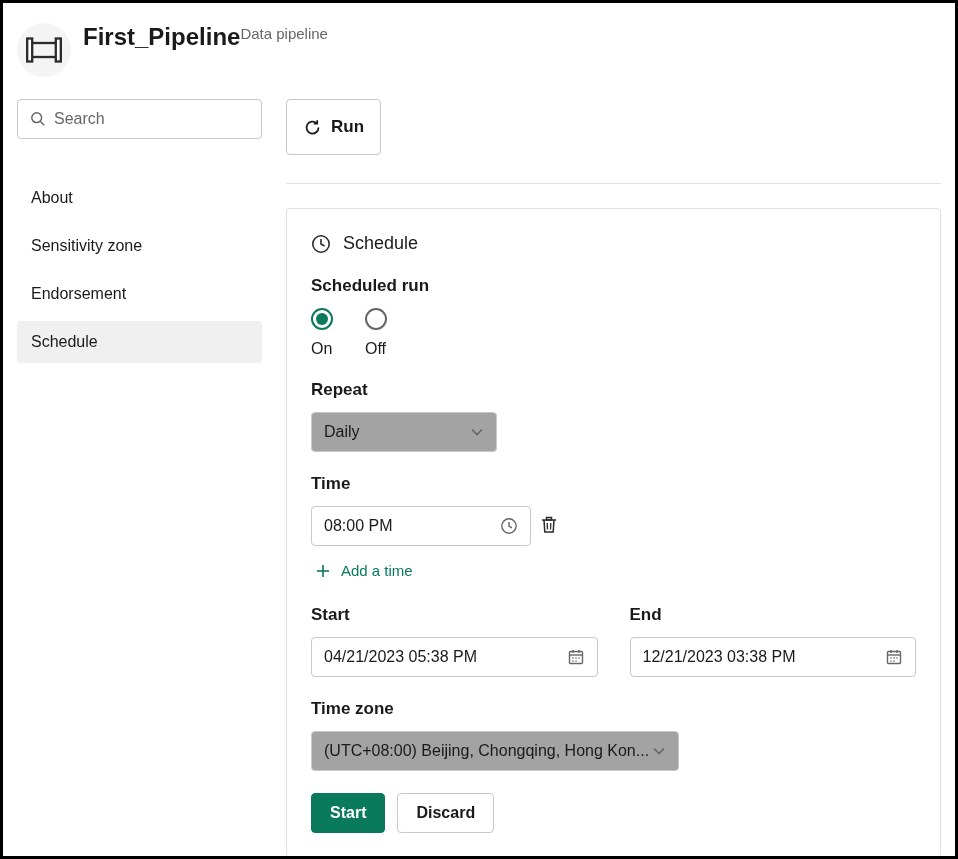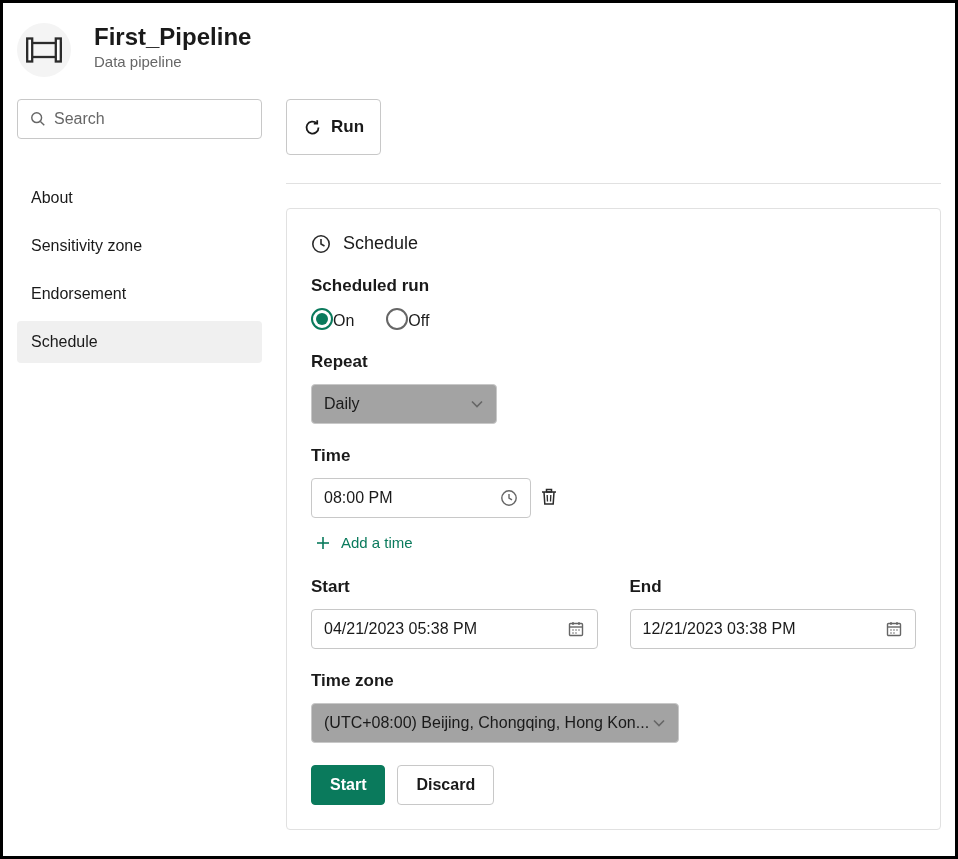--- a/index.html
+++ b/index.html
@@ -25,22 +25,20 @@
       width: 54px;
       height: 54px;
       background: #f4f4f4;
       border-radius: 50%;
       display: flex;
       align-items: center;
       justify-content: center;
     }
     .title-block {
       display: flex;
-      flex-direction: column;
-      margin-left: 11px;
     }
     .title {
       font-size: 24px;
       font-weight: 600;
       color: #1a1a1a;
     }
     .subtitle {
       font-size: 15px;
       color: #666;
       margin-top: 2px;
@@ -140,22 +138,24 @@
       color: #1a1a1a;
       margin-bottom: 12px;
     }
     .radio-row {
       display: flex;
       gap: 32px;
       align-items: center;
     }
     .radio-opt {
       display: flex;
-      align-items: flex-end;
-      cursor: pointer;
+      align-items: flex-start;
+      gap: 10px;
+      cursor: pointer;
+      flex-direction: column;
     }
     .radio-outer {
       width: 22px;
       height: 22px;
       border: 2px solid #666;
       border-radius: 50%;
       display: flex;
       align-items: center;
       justify-content: center;
     }

